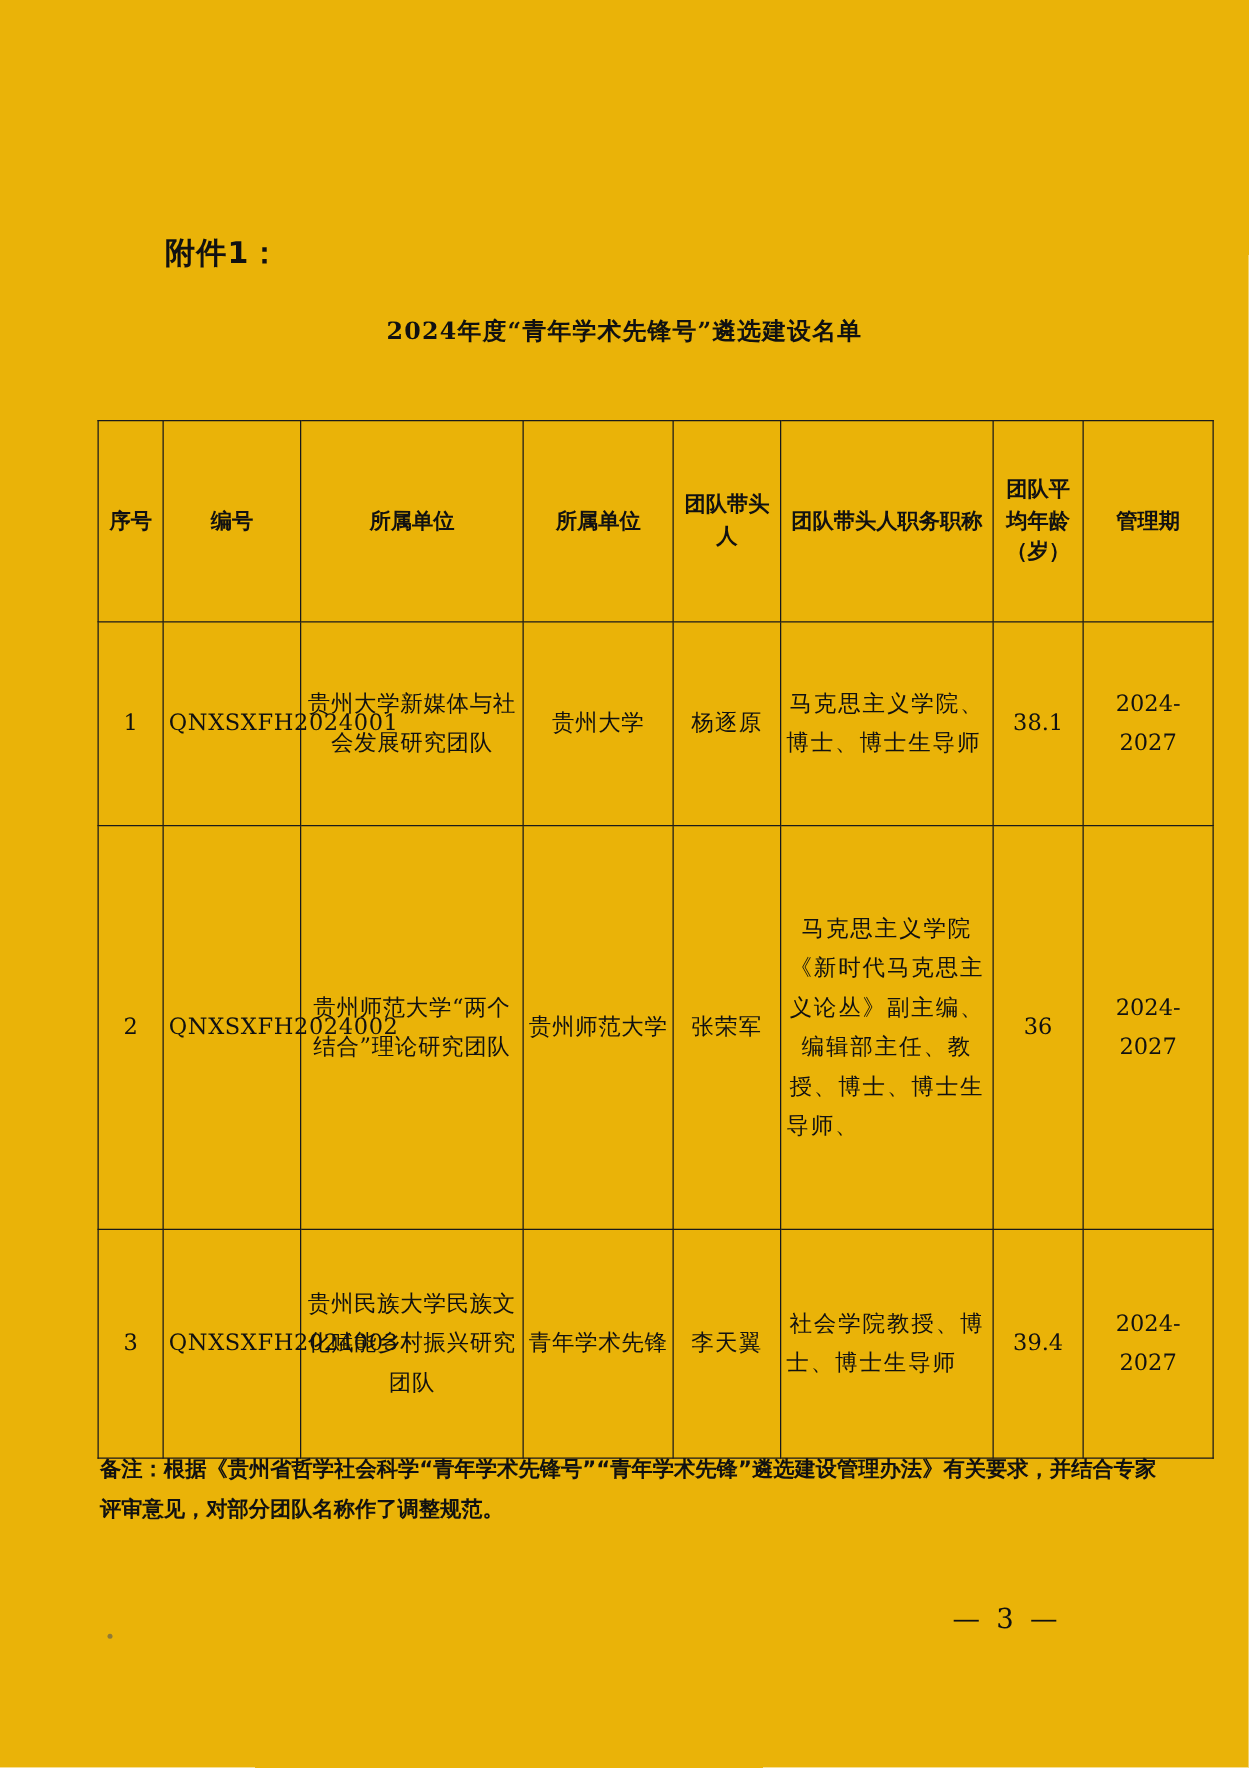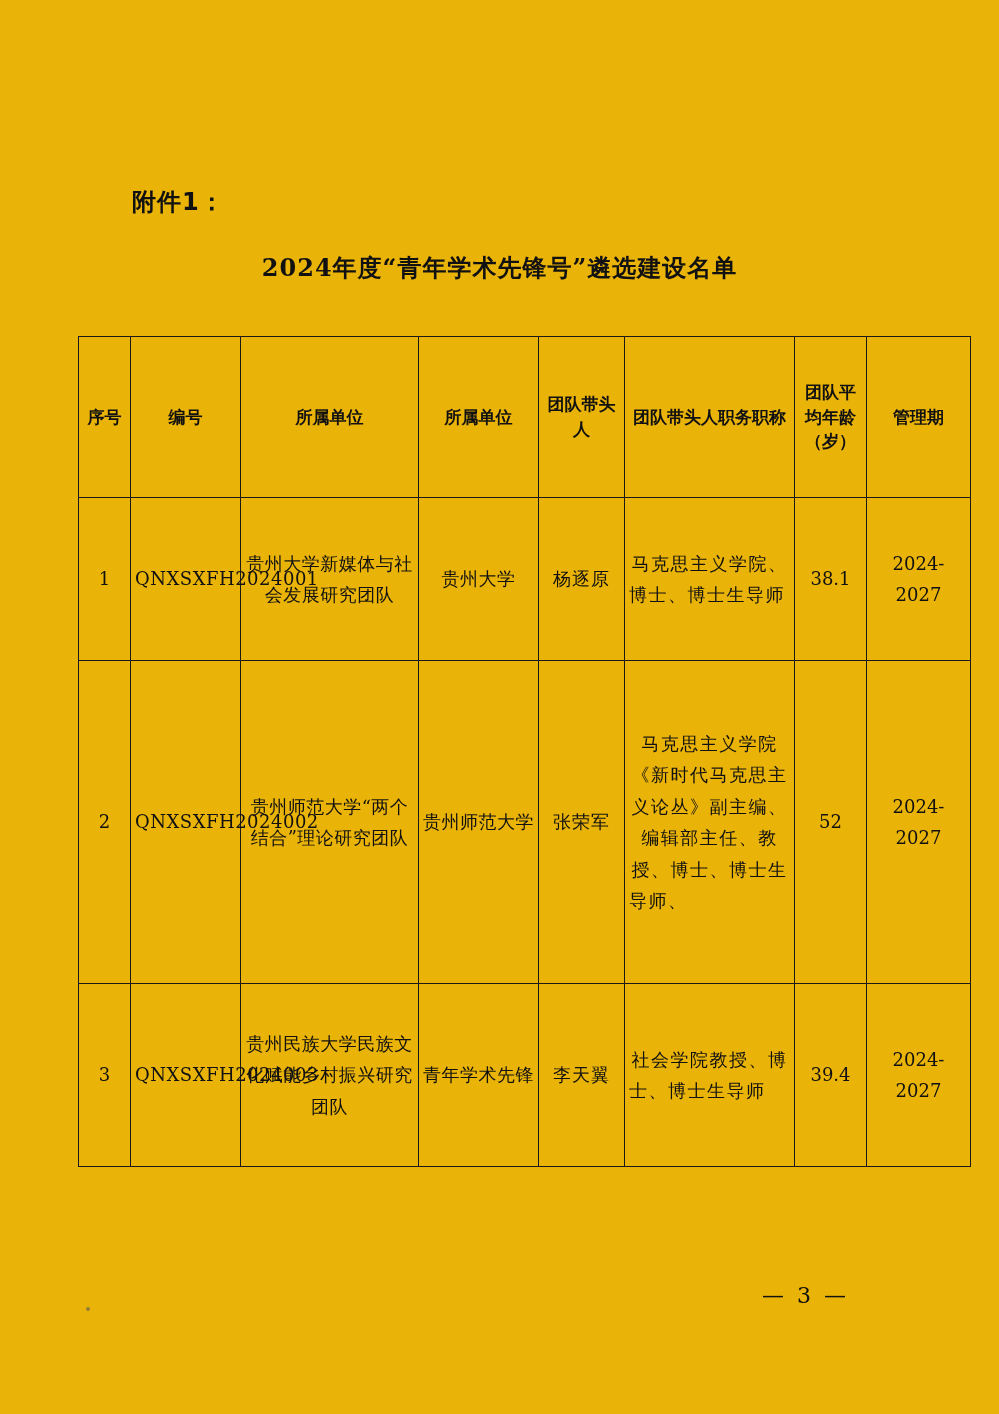--- a/index.html
+++ b/index.html
@@ -31,21 +31,21 @@
     color: #111;
   }
   .doc-title {
     position: absolute;
     left: 0;
     right: 0;
     top: 252px;
     text-align: center;
     font-family: "DejaVu Serif", "Liberation Serif", serif;
     font-weight: bold;
-    font-size: 24px;
+    font-size: 19px;
     letter-spacing: 1px;
     color: #111;
   }
   table.main-table {
     position: absolute;
     left: 78px;
     top: 336px;
     width: 842px;
     border-collapse: collapse;
     table-layout: fixed;
@@ -169,33 +169,34 @@
         <td class="cell-age">38.1</td>
         <td class="cell-period">2024-2027</td>
       </tr>
       <tr class="row-2">
         <td class="cell-idx">2</td>
         <td class="cell-code">QNXSXFH2024002</td>
         <td class="cell-team">贵州师范大学“两个结合”理论研究团队</td>
         <td class="cell-unit">贵州师范大学</td>
         <td class="cell-leader">张荣军</td>
         <td class="cell-title">马克思主义学院《新时代马克思主义论丛》副主编、编辑部主任、教授、博士、博士生导师、</td>
-        <td class="cell-age">52</td>
+        <td class="cell-age">36</td>
         <td class="cell-period">2024-2027</td>
       </tr>
       <tr class="row-3">
         <td class="cell-idx">3</td>
         <td class="cell-code">QNXSXFH2024003</td>
         <td class="cell-team">贵州民族大学民族文化赋能乡村振兴研究团队</td>
         <td class="cell-unit">青年学术先锋</td>
         <td class="cell-leader">李天翼</td>
         <td class="cell-title">社会学院教授、博士、博士生导师</td>
         <td class="cell-age">39.4</td>
         <td class="cell-period">2024-2027</td>
       </tr>
     </tbody>
   </table>
 
+  <div class="note">备注：根据《贵州省哲学社会科学“青年学术先锋号”“青年学术先锋”遴选建设管理办法》有关要求，并结合专家评审意见，对部分团队名称作了调整规范。</div>
 
   <div class="page-number">— 3 —</div>
   <div class="speck"></div>
 
 </div>
 
 </body></html>

